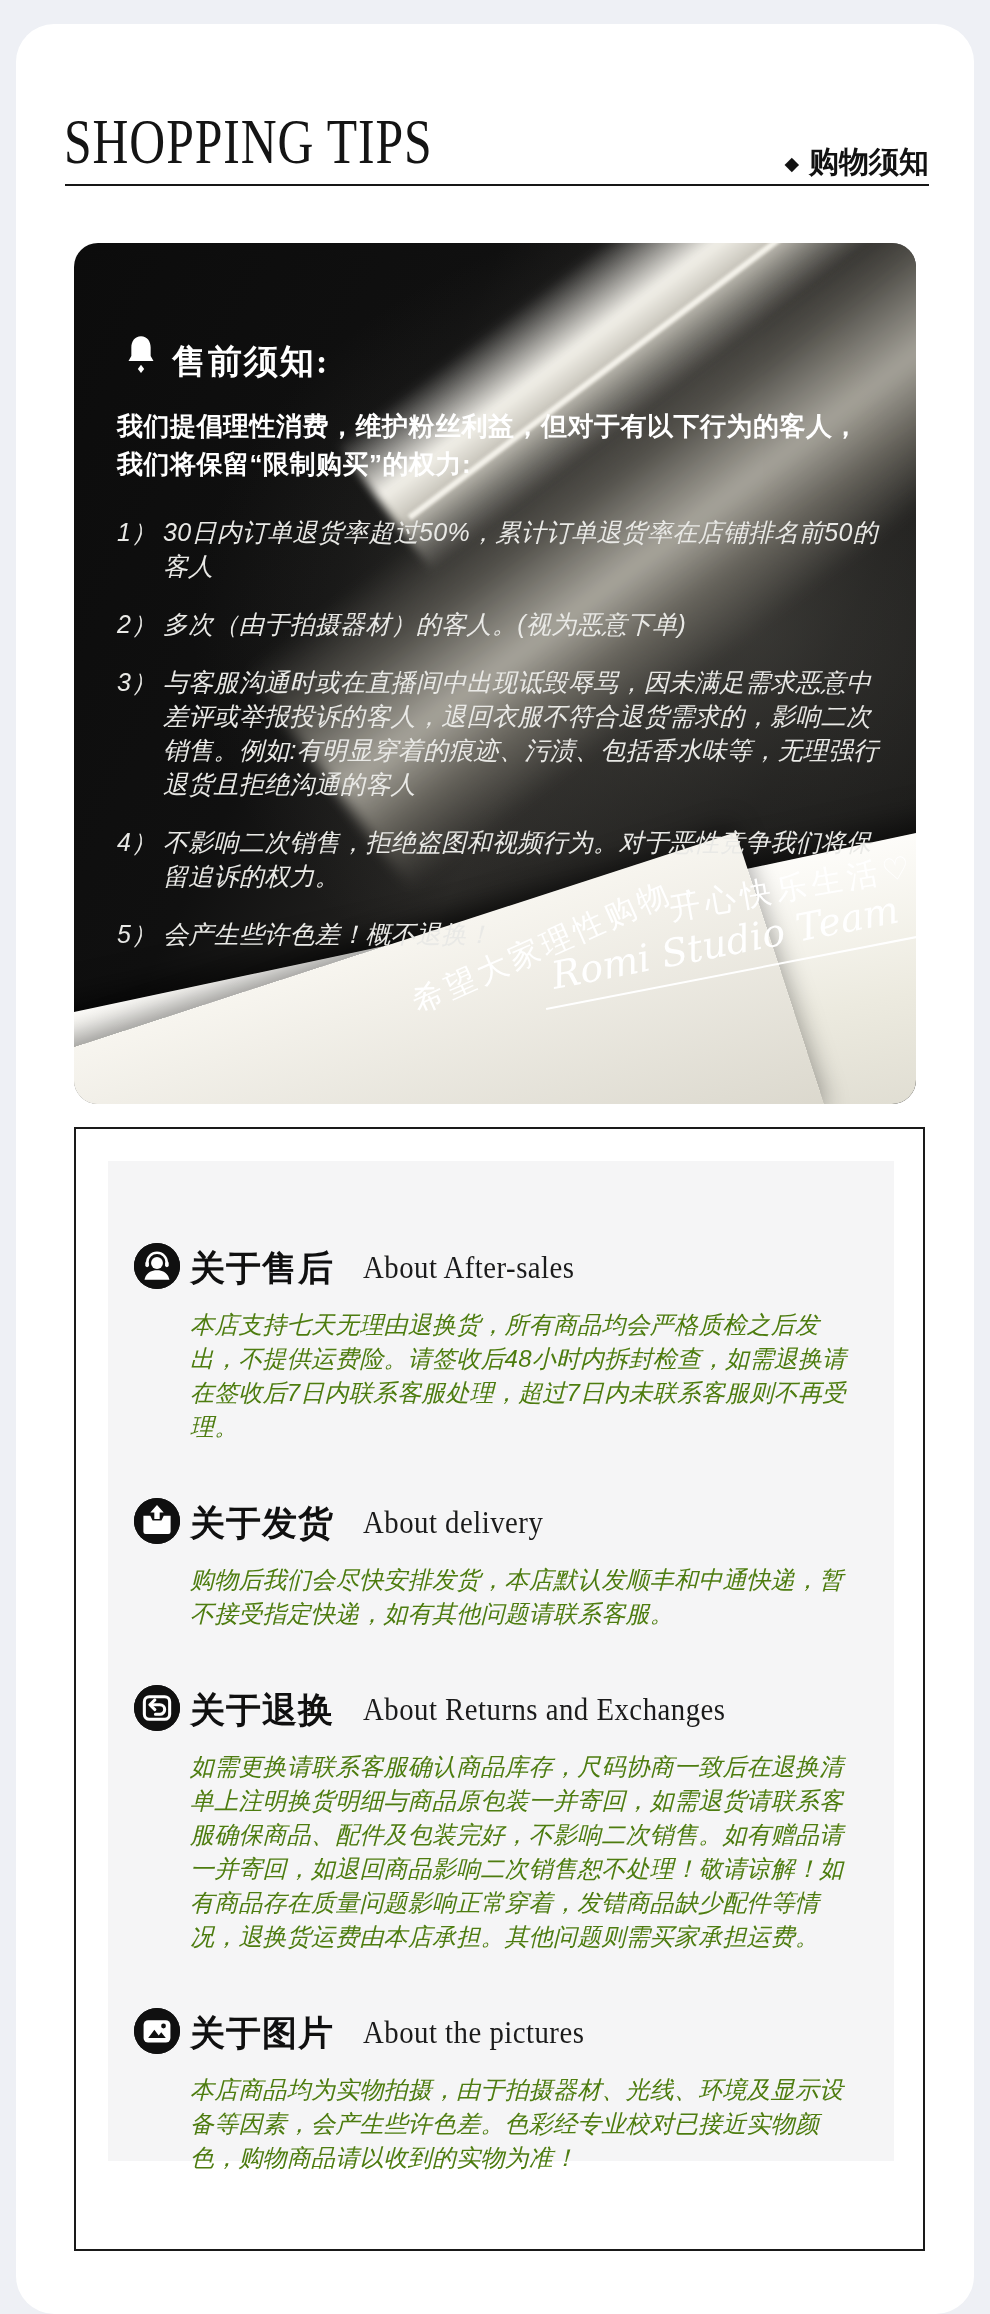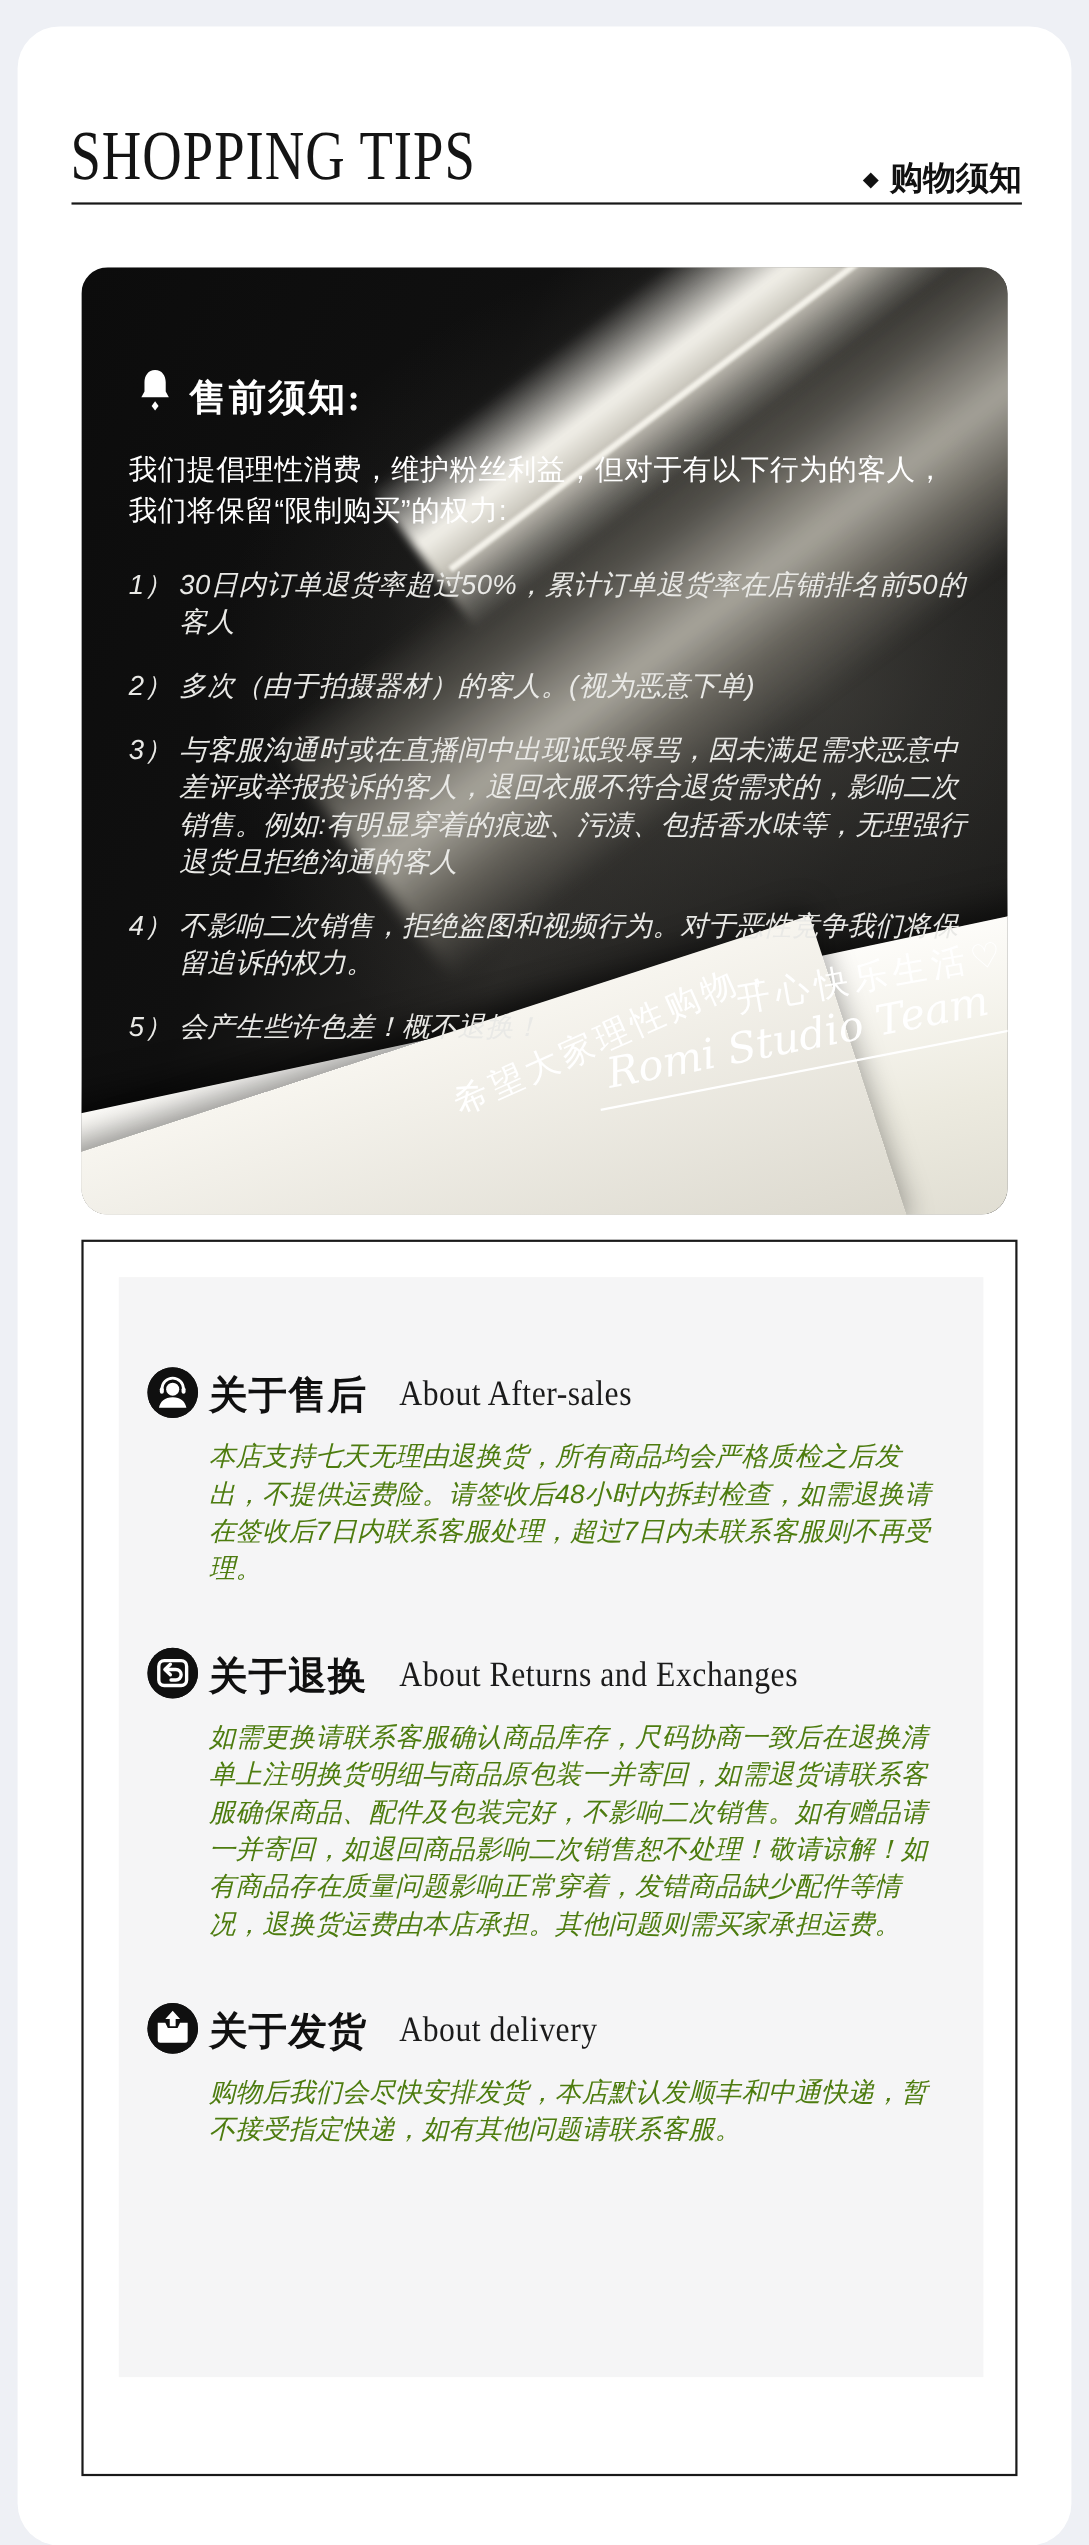--- a/index.html
+++ b/index.html
@@ -33,21 +33,21 @@
     background:linear-gradient(180deg,#fdfcf9 0%,#eceadf 42%,#d5d2c7 100%);
     box-shadow:0 -12px 30px rgba(0,0,0,.55);}
   .wedge2{position:absolute;bottom:-160px;left:-170px;width:900px;height:300px;transform:rotate(-18deg);
     background:linear-gradient(180deg,#f7f5ef 0%,#dad7cc 100%);
     box-shadow:0 -10px 26px rgba(0,0,0,.4);}
 
   .notice-inner{position:absolute;inset:0;z-index:3;color:#fff;}
   .bell{position:absolute;left:48px;top:90px;width:38px;height:46px;}
   .notice-heading{position:absolute;left:98px;top:96px;font-family:"Liberation Serif","DejaVu Serif",serif;
     font-size:34px;font-weight:700;letter-spacing:2px;color:#fff;}
-  .notice-intro{position:absolute;left:43px;top:164px;width:770px;font-size:26px;font-weight:400;
+  .notice-intro{position:absolute;left:43px;top:164px;width:770px;font-size:26px;font-weight:700;
     line-height:38px;color:#fff;letter-spacing:.5px;}
   .notice-list{position:absolute;left:43px;top:272px;width:772px;}
   .notice-item{display:flex;margin-bottom:24px;font-size:25px;line-height:34px;color:#e9e9e6;
     font-style:italic;letter-spacing:.3px;}
   .notice-item .num{flex:0 0 46px;font-style:italic;}
   .notice-item .txt{flex:1;}
   .hw1{position:absolute;left:332px;top:742px;transform:rotate(-24deg);transform-origin:left top;
     font-size:31px;letter-spacing:4px;color:#fff;white-space:nowrap;}
   .hw2{position:absolute;left:592px;top:646px;transform:rotate(-10deg);transform-origin:left top;
     font-size:31px;letter-spacing:5px;color:#fff;white-space:nowrap;}
@@ -151,43 +151,58 @@
           <span class="sec-title-cn">关于售后</span>
           <span class="sec-title-en">About After-sales</span>
         </div>
         <div class="sec-body">本店支持七天无理由退换货，所有商品均会严格质检之后发出，不提供运费险。请签收后48小时内拆封检查，如需退换请在签收后7日内联系客服处理，超过7日内未联系客服则不再受理。</div>
       </div>
 
       <div class="section">
         <span class="sec-icon">
           <svg viewBox="0 0 24 24" aria-hidden="true">
             <circle cx="12" cy="12" r="12" fill="#101010"></circle>
+            <path fill="#ffffff" d="M12 3.6 L8.5 7.5 H10.6 V11 H13.4 V7.5 H15.5 Z"></path>
+            <path fill="#ffffff" d="M4.9 9.3 H8.5 L9.7 11.8 H14.3 L15.5 9.3 H19.1 V17.6 A1.2 1.2 0 0 1 17.9 18.8 H6.1 A1.2 1.2 0 0 1 4.9 17.6 Z"></path>
+          </svg>
+        </span>
+        <div class="sec-title">
+          <span class="sec-title-cn">关于发货</span>
+          <span class="sec-title-en">About delivery</span>
+        </div>
+        <div class="sec-body">购物后我们会尽快安排发货，本店默认发顺丰和中通快递，暂不接受指定快递，如有其他问题请联系客服。</div>
+      </div>
+
+      <div class="section">
+        <span class="sec-icon">
+          <svg viewBox="0 0 24 24" aria-hidden="true">
+            <circle cx="12" cy="12" r="12" fill="#101010"></circle>
             <rect x="5.4" y="6.1" width="13.2" height="11.8" rx="2.6" fill="none" stroke="#ffffff" stroke-width="1.6"></rect>
             <path fill="none" stroke="#ffffff" stroke-width="1.6" stroke-linecap="round" d="M9 10.3 h4.5 a2.5 2.5 0 0 1 0 5 H11.2"></path>
             <path fill="none" stroke="#ffffff" stroke-width="1.6" stroke-linecap="round" stroke-linejoin="round" d="M10.9 7.8 L8.3 10.3 L10.9 12.8"></path>
           </svg>
         </span>
         <div class="sec-title">
           <span class="sec-title-cn">关于退换</span>
           <span class="sec-title-en">About Returns and Exchanges</span>
         </div>
         <div class="sec-body">如需更换请联系客服确认商品库存，尺码协商一致后在退换清单上注明换货明细与商品原包装一并寄回，如需退货请联系客服确保商品、配件及包装完好，不影响二次销售。如有赠品请一并寄回，如退回商品影响二次销售恕不处理！敬请谅解！如有商品存在质量问题影响正常穿着，发错商品缺少配件等情况，退换货运费由本店承担。其他问题则需买家承担运费。</div>
       </div>
 
       <div class="section">
         <span class="sec-icon">
           <svg viewBox="0 0 24 24" aria-hidden="true">
             <circle cx="12" cy="12" r="12" fill="#101010"></circle>
-            <path fill="#ffffff" d="M12 3.6 L8.5 7.5 H10.6 V11 H13.4 V7.5 H15.5 Z"></path>
-            <path fill="#ffffff" d="M4.9 9.3 H8.5 L9.7 11.8 H14.3 L15.5 9.3 H19.1 V17.6 A1.2 1.2 0 0 1 17.9 18.8 H6.1 A1.2 1.2 0 0 1 4.9 17.6 Z"></path>
-          </svg>
-        </span>
-        <div class="sec-title">
-          <span class="sec-title-cn">关于发货</span>
-          <span class="sec-title-en">About delivery</span>
-        </div>
-        <div class="sec-body">购物后我们会尽快安排发货，本店默认发顺丰和中通快递，暂不接受指定快递，如有其他问题请联系客服。</div>
-      </div>
-
+            <rect x="5" y="6.4" width="14" height="11.6" rx="2.4" fill="#ffffff"></rect>
+            <path fill="#101010" d="M7.4 15.7 L10.6 11.4 L12.9 14.3 L14.2 12.6 L16.6 15.7 Z"></path>
+            <circle cx="15.4" cy="9.4" r="1.25" fill="#101010"></circle>
+          </svg>
+        </span>
+        <div class="sec-title">
+          <span class="sec-title-cn">关于图片</span>
+          <span class="sec-title-en">About the pictures</span>
+        </div>
+        <div class="sec-body">本店商品均为实物拍摄，由于拍摄器材、光线、环境及显示设备等因素，会产生些许色差。色彩经专业校对已接近实物颜色，购物商品请以收到的实物为准！</div>
+      </div>
 
     </div>
   </div>
 </div>
 
 </body></html>

